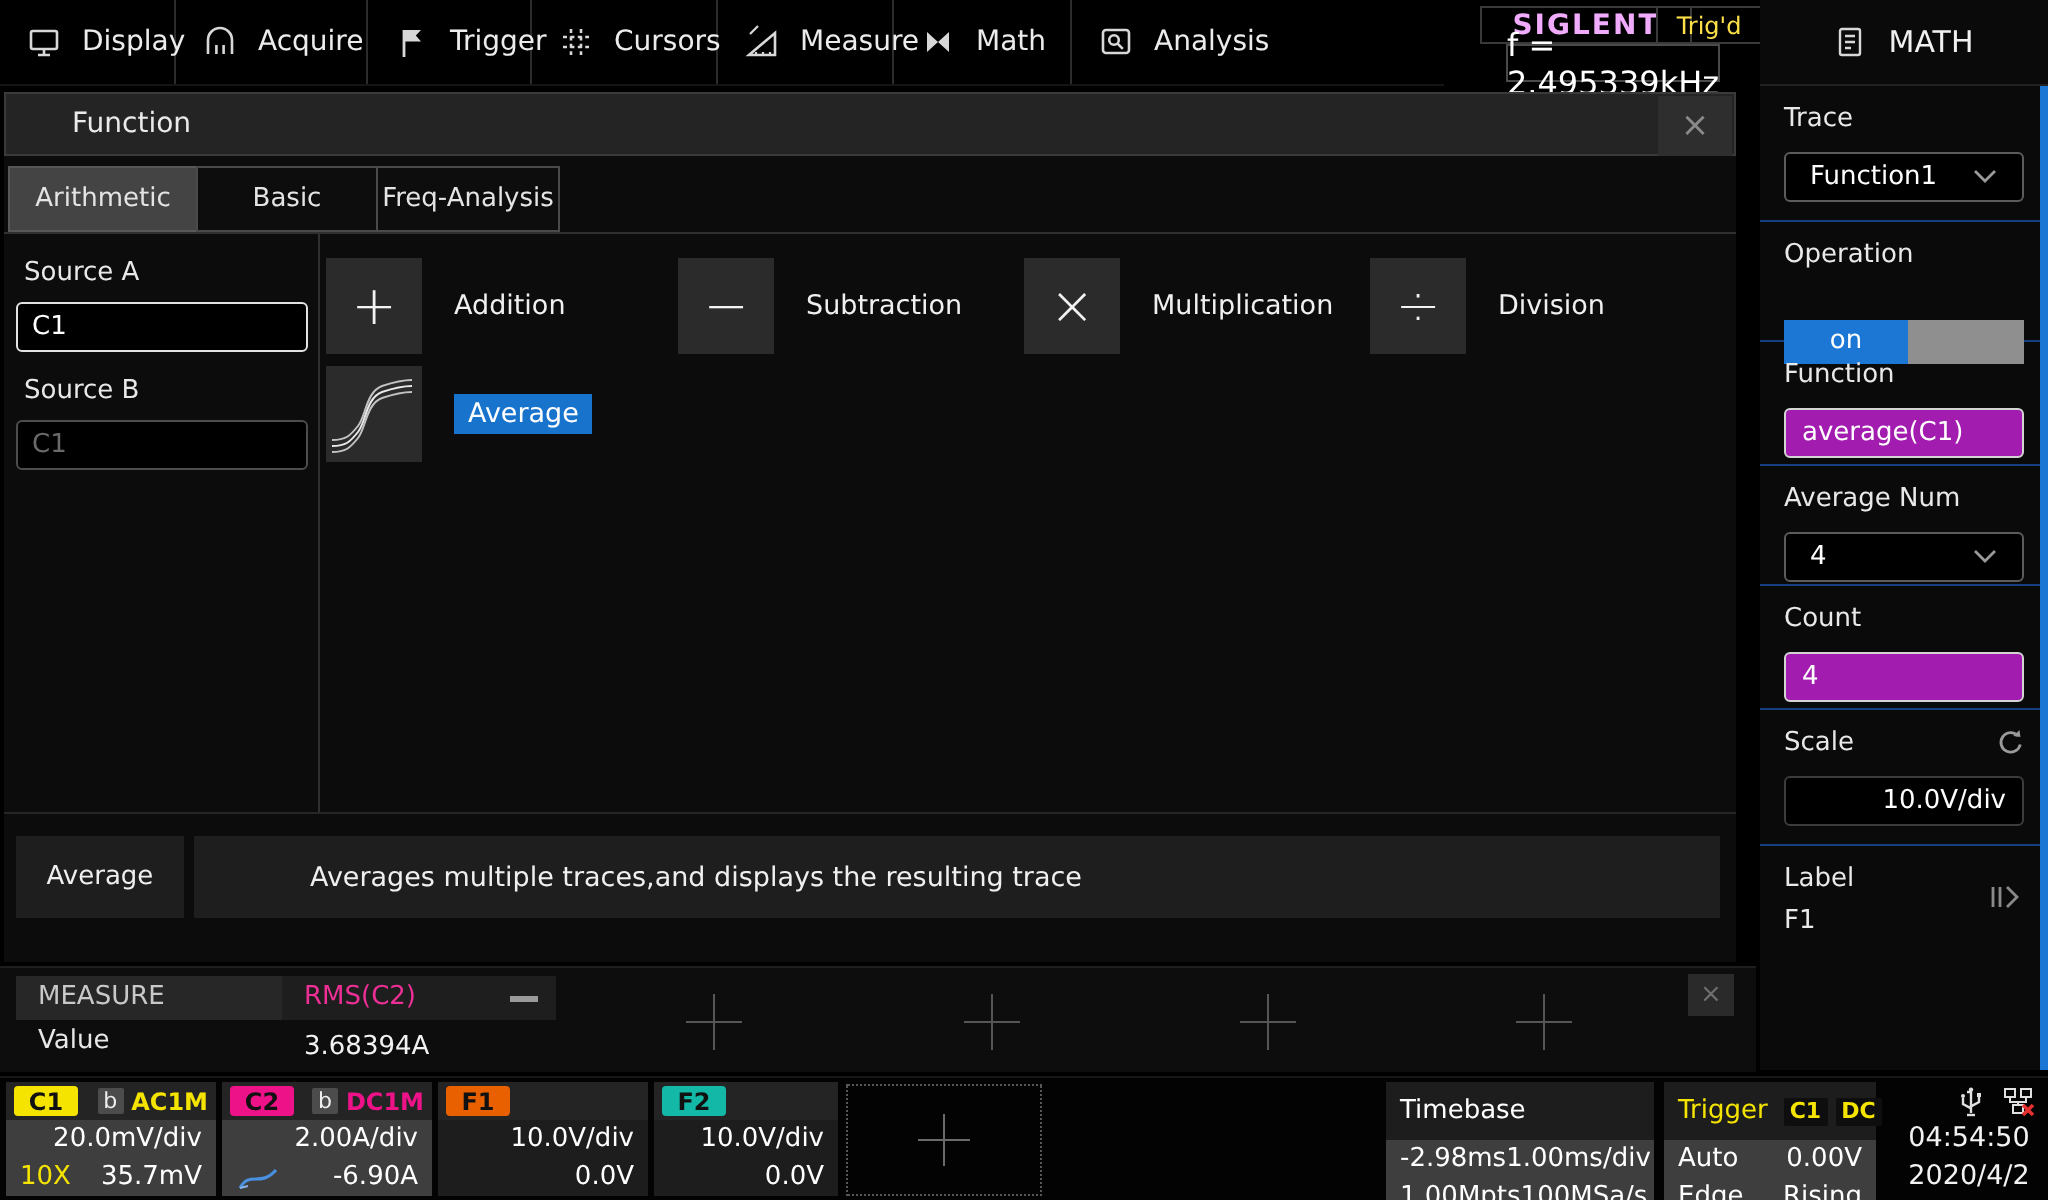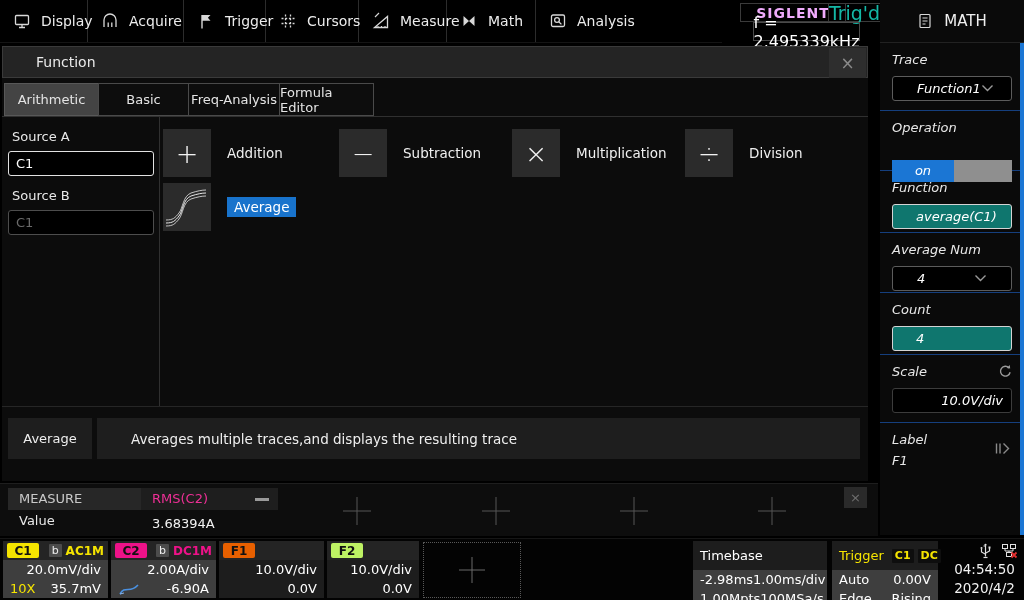--- a/index.html
+++ b/index.html
@@ -7,33 +7,33 @@
           font-family:"DejaVu Sans","Liberation Sans",sans-serif;color:#fff;}
   svg{display:block;}
 
   
   .menubar{position:absolute;left:0;top:0;width:722px;height:43px;display:flex;background:#000;border-bottom:1px solid #141414;box-sizing:border-box;}
   .menu-item{display:flex;align-items:center;gap:10px;padding-left:13px;border-right:1px solid #2c2c2c;box-sizing:border-box;font-size:14px;color:#ececec;cursor:default;}
   .status-cluster{position:absolute;left:722px;top:0;width:158px;height:43px;}
   .brand-box{position:absolute;left:0;top:3px;width:104px;height:17px;border:1px solid #3a3a3a;display:flex;align-items:center;justify-content:center;
              color:#f0abfc;font-weight:bold;font-size:14px;letter-spacing:1px;margin-left:18px;}
   .trigd-box{position:absolute;left:106px;top:3px;width:51px;height:17px;border:1px solid #3a3a3a;display:flex;align-items:center;justify-content:center;
-             color:#14b8a6;font-size:19px;}
+             color:#fde047;font-size:12px;}
   .freq-box{position:absolute;left:31px;top:22px;width:105px;height:17px;border:1px solid #4a4a4a;display:flex;align-items:center;justify-content:center;
             color:#ffffff;font-size:16px;}
 
   
   .sidebar{position:absolute;left:880px;top:0;width:144px;height:535px;background:#0a0a0a;}
   .sidebar::after{content:'';position:absolute;right:0;top:43px;bottom:0;width:4px;background:#1b76d4;}
   .sb-header{height:43px;display:flex;align-items:center;justify-content:center;gap:11px;font-size:15px;color:#f0f0f0;border-bottom:1px solid #222;box-sizing:border-box;}
-  .s-section{box-sizing:border-box;padding:7px 12px 0 12px;border-top:1px solid #153f7e;font-style:italic;}
+  .s-section{box-sizing:border-box;padding:7px 12px 0 12px;border-top:1px solid #153f7e;}
   .s-section.first{border-top:none;}
   .s-label{font-size:13px;color:#e8e8e8;margin:2px 0 9px 0;display:flex;align-items:center;justify-content:space-between;}
-  .dd{display:flex;align-items:center;justify-content:space-between;background:#000;border:1px solid #5c5c5c;border-radius:3px;height:23px;padding:0 24px;font-size:13px;color:#fff;cursor:pointer;}
-  .valbox{background:#0f766e;border:1px solid #d4d4d4;border-radius:3px;height:23px;line-height:23px;padding:0 23px;font-size:13px;color:#fff;cursor:pointer;}
+  .dd{display:flex;align-items:center;justify-content:space-between;background:#000;border:1px solid #5c5c5c;border-radius:3px;height:23px;padding:0 12px;font-size:13px;color:#fff;cursor:pointer;}
+  .valbox{background:#a21caf;border:1px solid #d4d4d4;border-radius:3px;height:23px;line-height:23px;padding:0 8px;font-size:13px;color:#fff;cursor:pointer;}
   .toggle{display:flex;height:22px;width:120px;cursor:pointer;margin-top:25px;}
   .toggle .t-on{flex:0 0 62px;background:#1b76d4;text-align:center;line-height:22px;font-size:13px;color:#fff;}
   .toggle .t-off{flex:1;background:#8f8f8f;}
   .scalebox{background:#000;border:1px solid #3c3c3c;border-radius:3px;height:23px;line-height:23px;padding:0 8px;font-size:13px;color:#fff;text-align:right;cursor:pointer;}
   .reset-btn{font-size:13px;color:#e8e8e8;padding:14px 0 0 0;cursor:pointer;}
   .sec-trace{height:67px;} .sec-op{height:60px;} .sec-func{height:62px;}
   .sec-avg{height:60px;} .sec-count{height:62px;} .sec-reset{height:54px;}
   .sec-scale{height:68px;} .sec-label{height:57px;}
 
   
@@ -49,21 +49,21 @@
   .left-col{position:absolute;left:0;top:0;width:158px;height:100%;border-right:1px solid #303030;box-sizing:border-box;}
   .src-label{font-size:13px;color:#e8e8e8;margin:12px 0 7px 10px;}
   .src-input{margin-left:6px;width:130px;background:#000;border:1.5px solid #e2e2e2;border-radius:3px;height:23px;line-height:23px;padding:0 7px;font-size:13px;color:#fff;cursor:pointer;}
   .src-input.dim{border:1px solid #4d4d4d;color:#6a6a6a;}
   .op-item{position:absolute;display:flex;align-items:center;gap:16px;cursor:pointer;}
   .op-icon{width:48px;height:48px;background:#2b2b2b;display:flex;align-items:center;justify-content:center;font-size:27px;font-weight:300;color:#f2f2f2;}
   .op-name{font-size:13.5px;color:#f0f0f0;}
   .op-name.selected{background:#1873cc;padding:2px 7px;color:#fff;}
   .desc-sep{position:absolute;left:0;right:0;top:360px;border-top:1px solid #262626;}
   .desc-term{position:absolute;left:6px;top:372px;width:84px;height:41px;background:#1e1e1e;display:flex;align-items:center;justify-content:center;font-size:13px;color:#efefef;}
-  .desc-text{position:absolute;left:95px;top:372px;width:763px;height:41px;background:#1e1e1e;display:flex;align-items:center;padding-left:34px;box-sizing:border-box;font-size:13.5px;color:#efefef;}
+  .desc-text{position:absolute;left:95px;top:372px;width:763px;height:41px;background:#1e1e1e;display:flex;align-items:center;padding-left:58px;box-sizing:border-box;font-size:13.5px;color:#efefef;}
 
   
   .measure{position:absolute;left:0;top:483px;width:878px;height:53px;background:#0d0d0d;border-top:1px solid #1e1e1e;box-sizing:border-box;}
   .m-title{position:absolute;left:8px;top:4px;width:133px;height:22px;background:#272727;color:#c9c9c9;font-size:13px;line-height:22px;padding-left:11px;box-sizing:border-box;}
   .m-slot{position:absolute;left:141px;top:4px;width:137px;height:22px;background:#1e1e1e;color:#ee2f96;font-size:13px;line-height:22px;padding-left:11px;box-sizing:border-box;cursor:pointer;}
   .m-minus{position:absolute;right:9px;top:10px;width:14px;height:3px;background:#9a9a9a;}
   .m-vlabel{position:absolute;left:19px;top:29px;font-size:13px;color:#e8e8e8;}
   .m-value{position:absolute;left:152px;top:32px;font-size:13px;color:#f2f2f2;}
   .m-plus{position:absolute;top:7px;width:40px;height:40px;cursor:pointer;}
   .m-close{position:absolute;right:11px;top:3px;width:23px;height:21px;background:#2a2a2a;color:#6f6f6f;display:flex;align-items:center;justify-content:center;font-size:13px;cursor:pointer;}
@@ -250,21 +250,20 @@
   <div class="dialog">
     <div class="dlg-title">
       <span>Function</span>
       <span class="dlg-close">×</span>
     </div>
 
     <div class="tabs">
       <div class="tab active" style="width:95px">Arithmetic</div>
       <div class="tab" style="width:91px">Basic</div>
       <div class="tab" style="width:92px">Freq-Analysis</div>
-      <div class="tab" style="width:95px">Formula Editor</div>
     </div>
 
     <div class="dlg-content">
       <div class="left-col">
         <div class="src-label">Source A</div>
         <div class="src-input">C1</div>
         <div class="src-label">Source B</div>
         <div class="src-input dim">C1</div>
       </div>
 
@@ -373,21 +372,21 @@
       <div class="r1">
         <span class="badge" style="background:#e86000">F1</span>
         <span class="spacer"></span>
       </div>
       <div class="r2">10.0V/div</div>
       <div class="r3">0.0V</div>
     </div>
 
     <div class="ch dark" style="left:327px;width:92px">
       <div class="r1">
-        <span class="badge" style="background:#bef264">F2</span>
+        <span class="badge" style="background:#14b8a6">F2</span>
         <span class="spacer"></span>
       </div>
       <div class="r2">10.0V/div</div>
       <div class="r3">0.0V</div>
     </div>
 
     <div class="add-box">
       <span>
           <svg width="38" height="38" viewBox="0 0 38 38">
             <path d="M19 6v26M6 19h26" stroke="#6a6a6a" stroke-width="1"></path>

